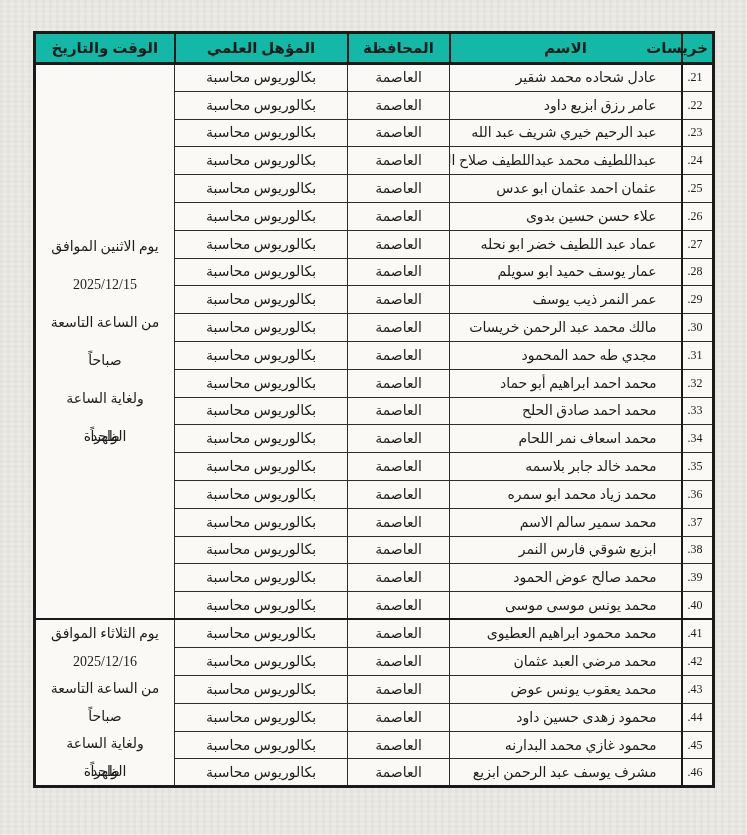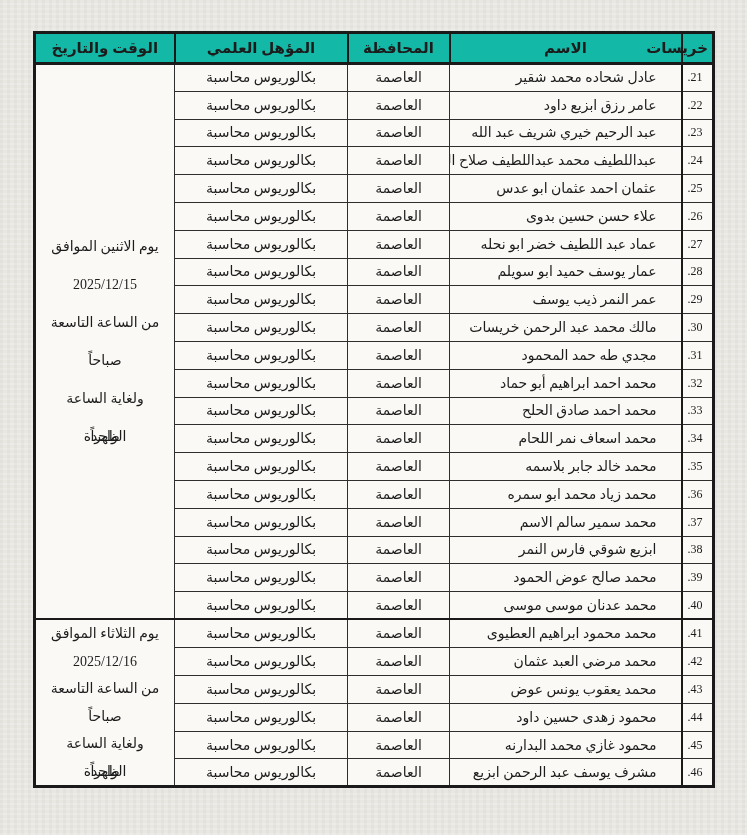--- a/index.html
+++ b/index.html
@@ -202,21 +202,21 @@
         <td class="qual-cell">بكالوريوس محاسبة</td>
       </tr>
       <tr>
         <td class="num-cell">.39</td>
         <td class="name-cell">محمد صالح عوض الحمود</td>
         <td class="gov-cell">العاصمة</td>
         <td class="qual-cell">بكالوريوس محاسبة</td>
       </tr>
       <tr>
         <td class="num-cell">.40</td>
-        <td class="name-cell">محمد عدنان موسى موسى</td>
+        <td class="name-cell">محمد يونس موسى موسى</td>
         <td class="gov-cell">العاصمة</td>
         <td class="qual-cell">بكالوريوس محاسبة</td>
       </tr>
       <tr class="section-start">
         <td class="num-cell">.41</td>
         <td class="name-cell">محمد محمود ابراهيم العطيوى</td>
         <td class="gov-cell">العاصمة</td>
         <td class="qual-cell">بكالوريوس محاسبة</td>
         <td class="sched-cell sec1" rowspan="6">
           <div class="sched-line">يوم الثلاثاء الموافق</div>

